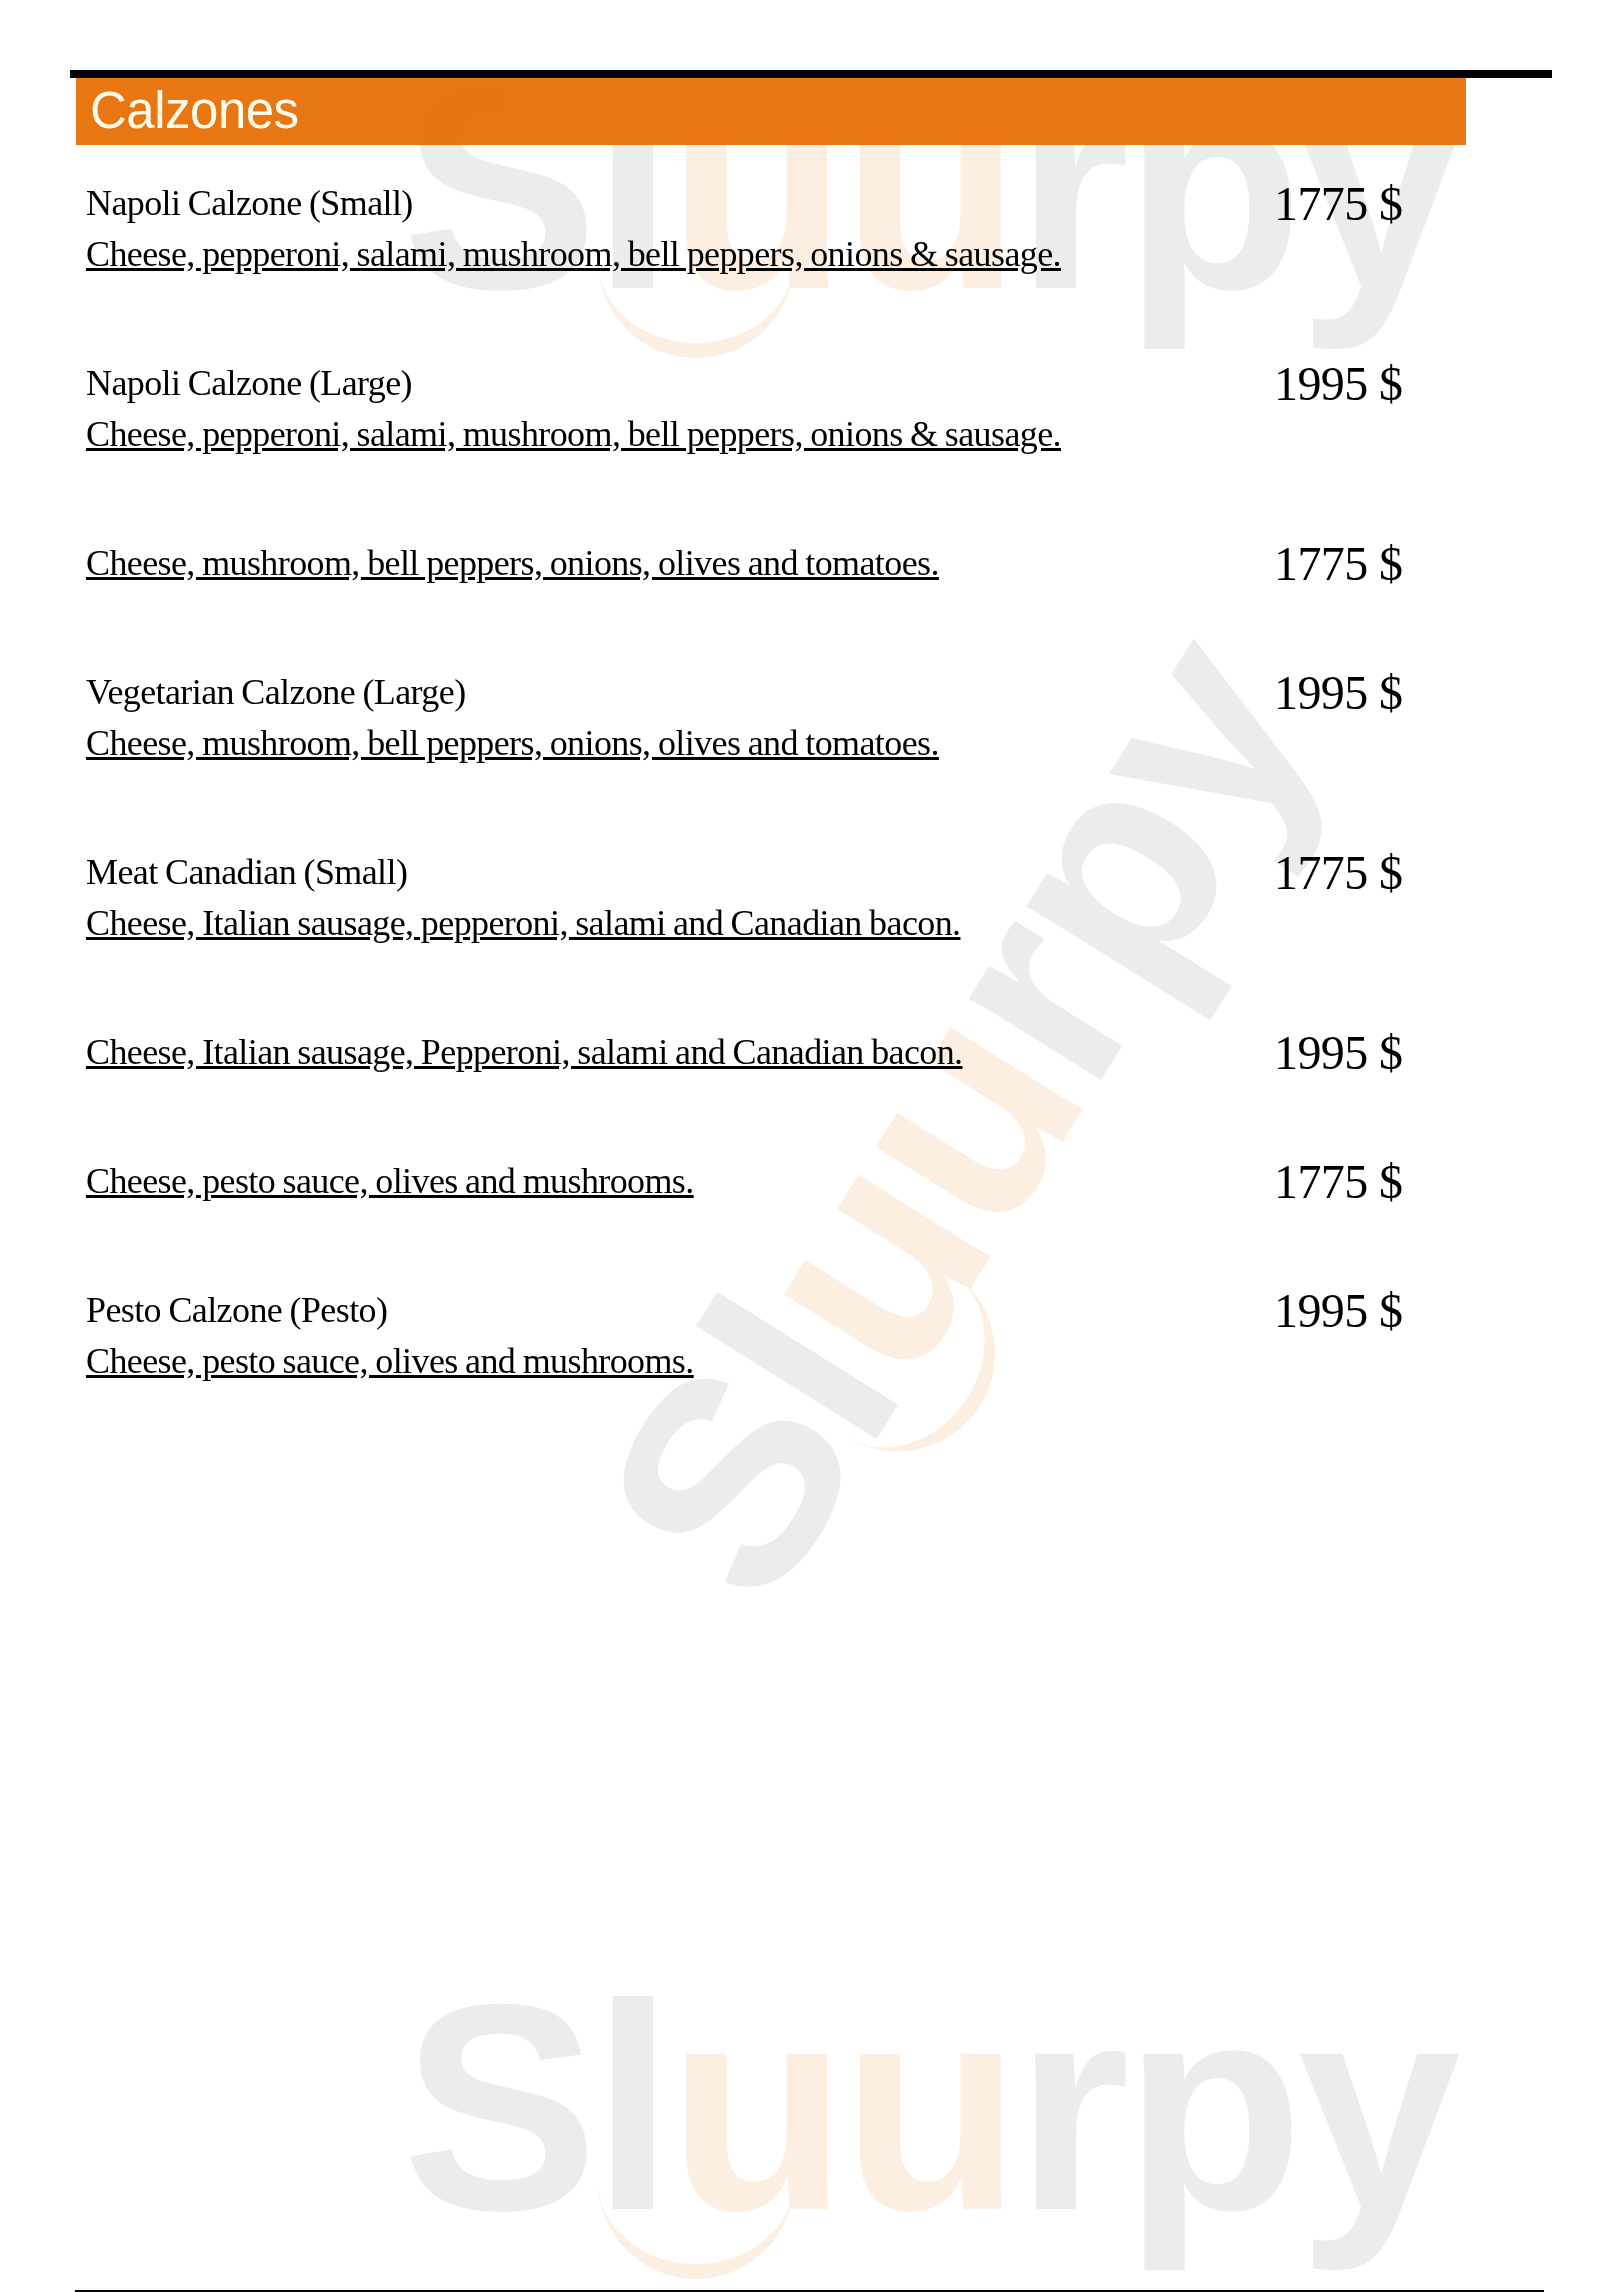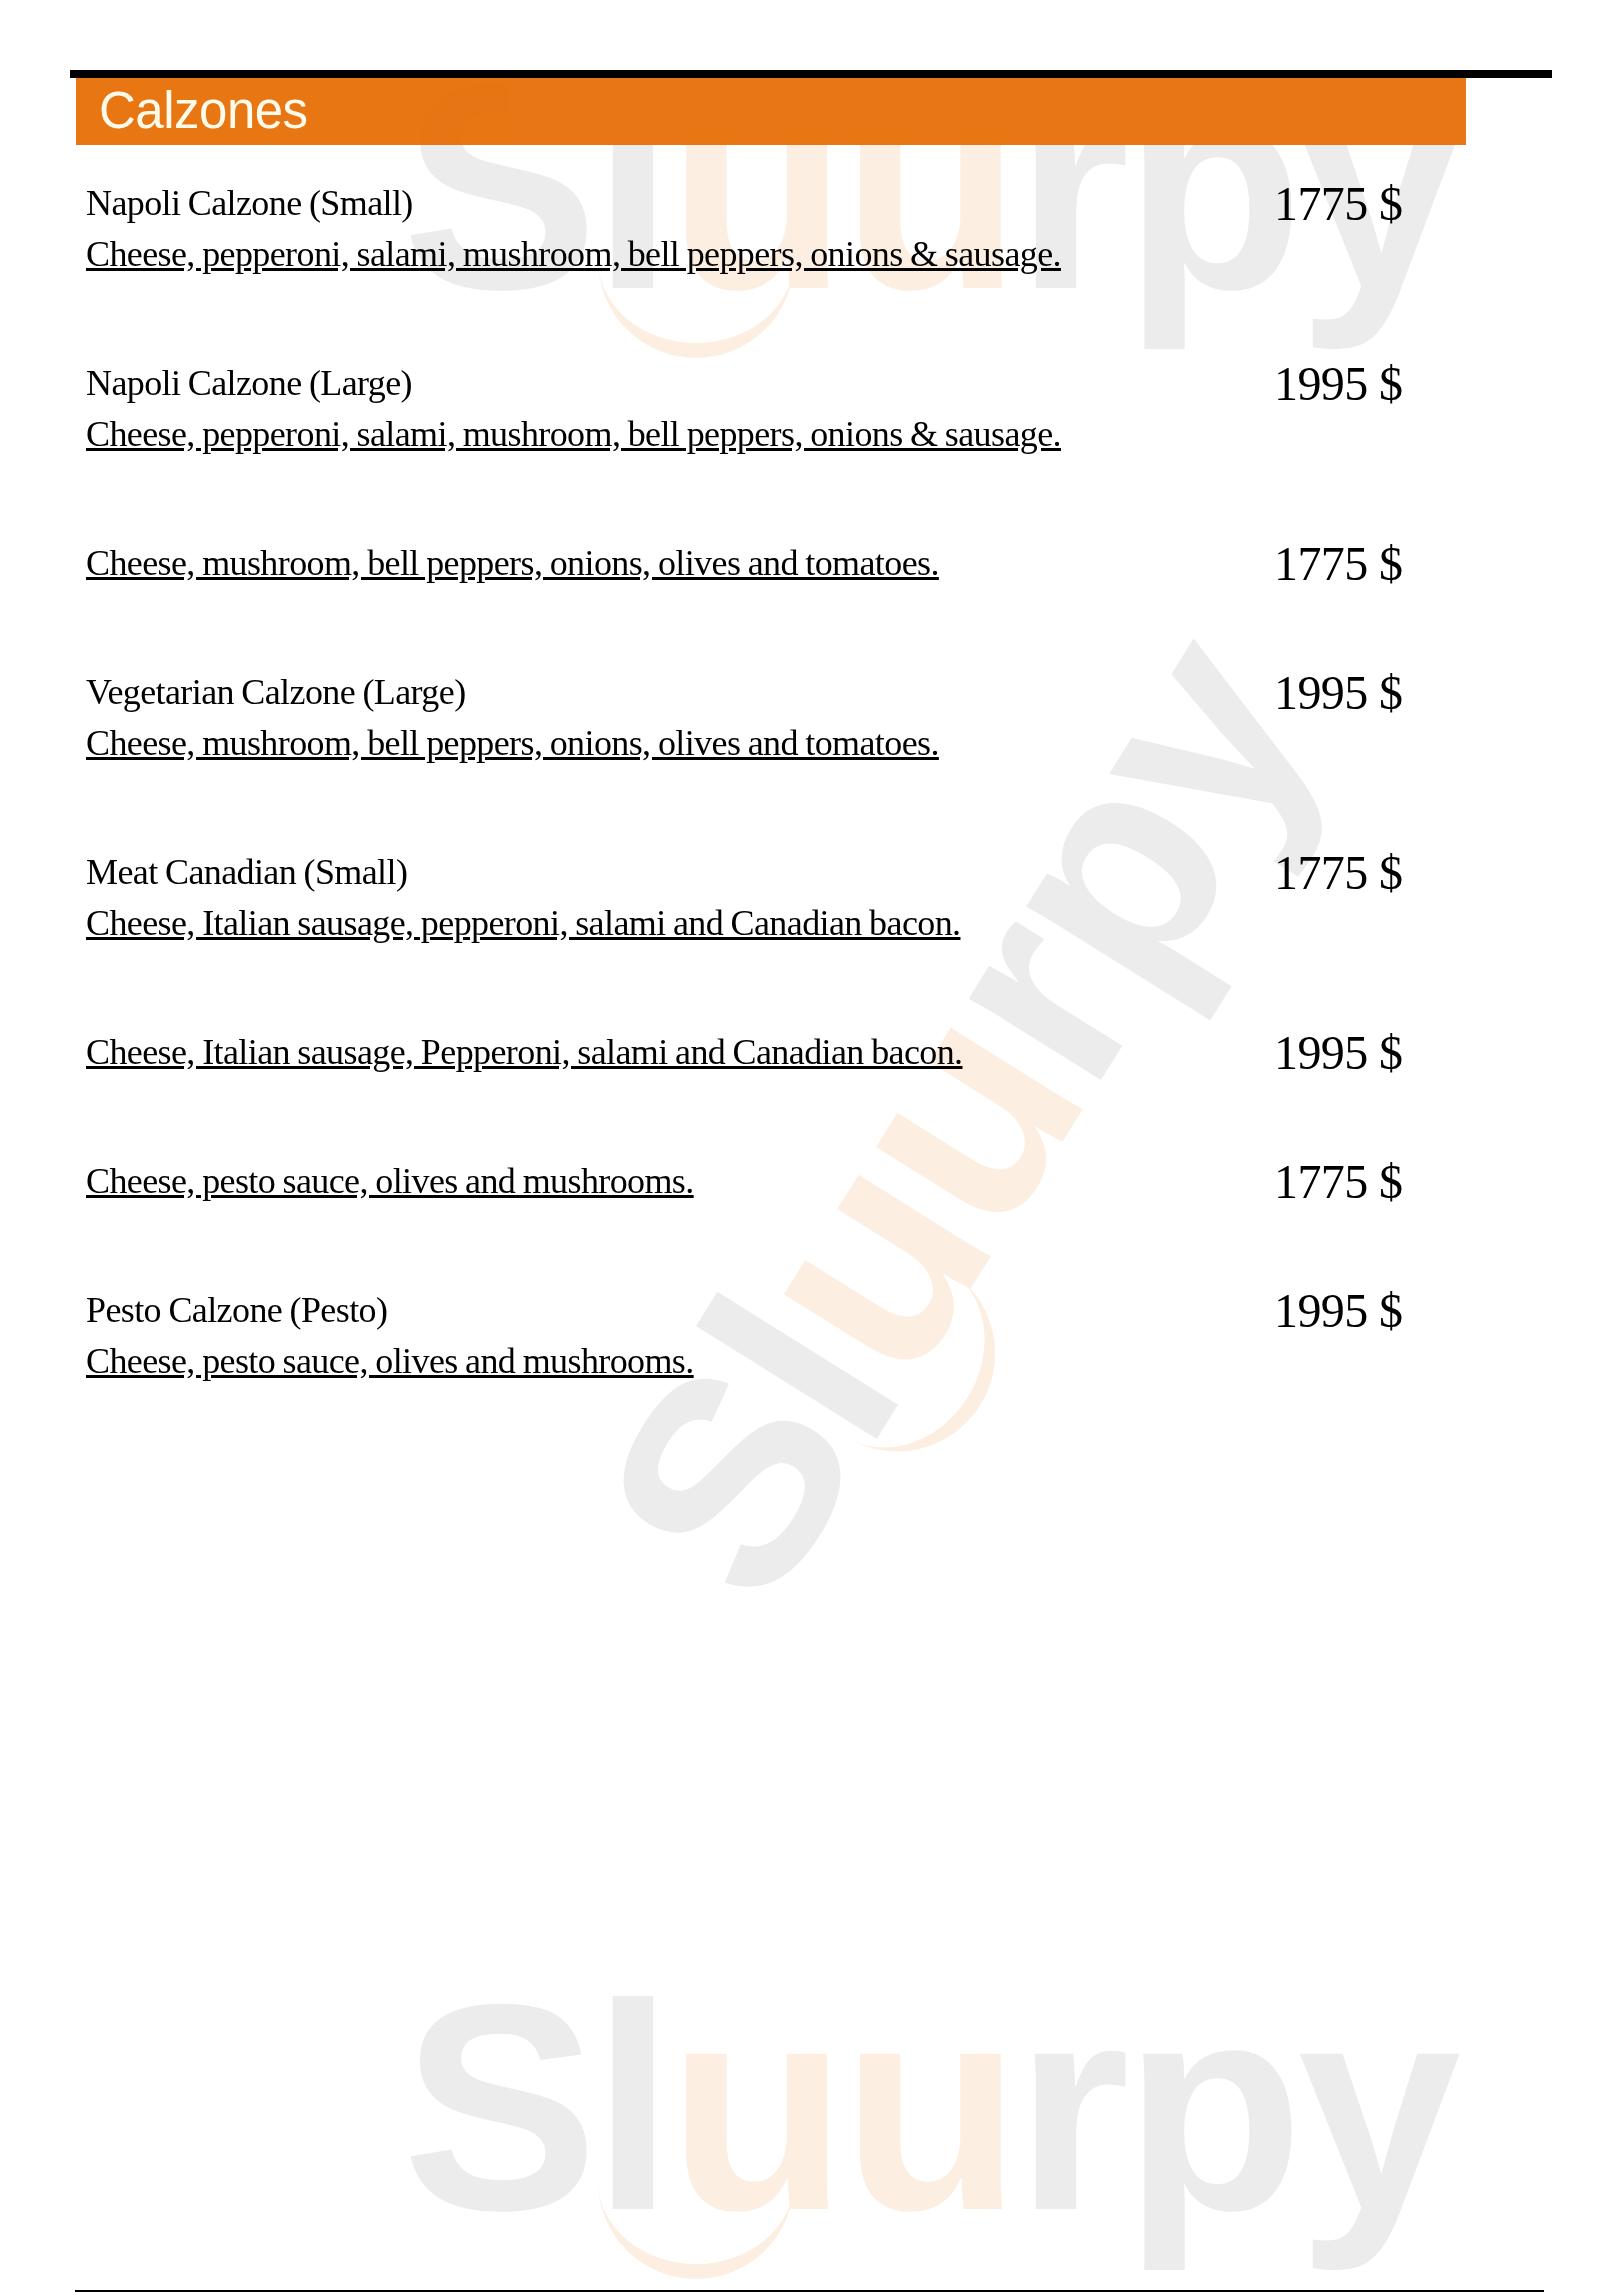--- a/index.html
+++ b/index.html
@@ -63,21 +63,21 @@
     left: 76px;
     top: 77px;
     width: 1390px;
     height: 68px;
     background: #e8720c;
     z-index: 1;
     opacity: 0.97;
   }
   .section-title {
     position: absolute;
-    left: 23px;
+    left: 14px;
     top: 2px;
     font-family: "Liberation Sans", "DejaVu Sans", sans-serif;
     font-size: 51px;
     line-height: 63px;
     color: #fffbea;
     letter-spacing: -0.5px;
   }
 
   
   .menu-list {

